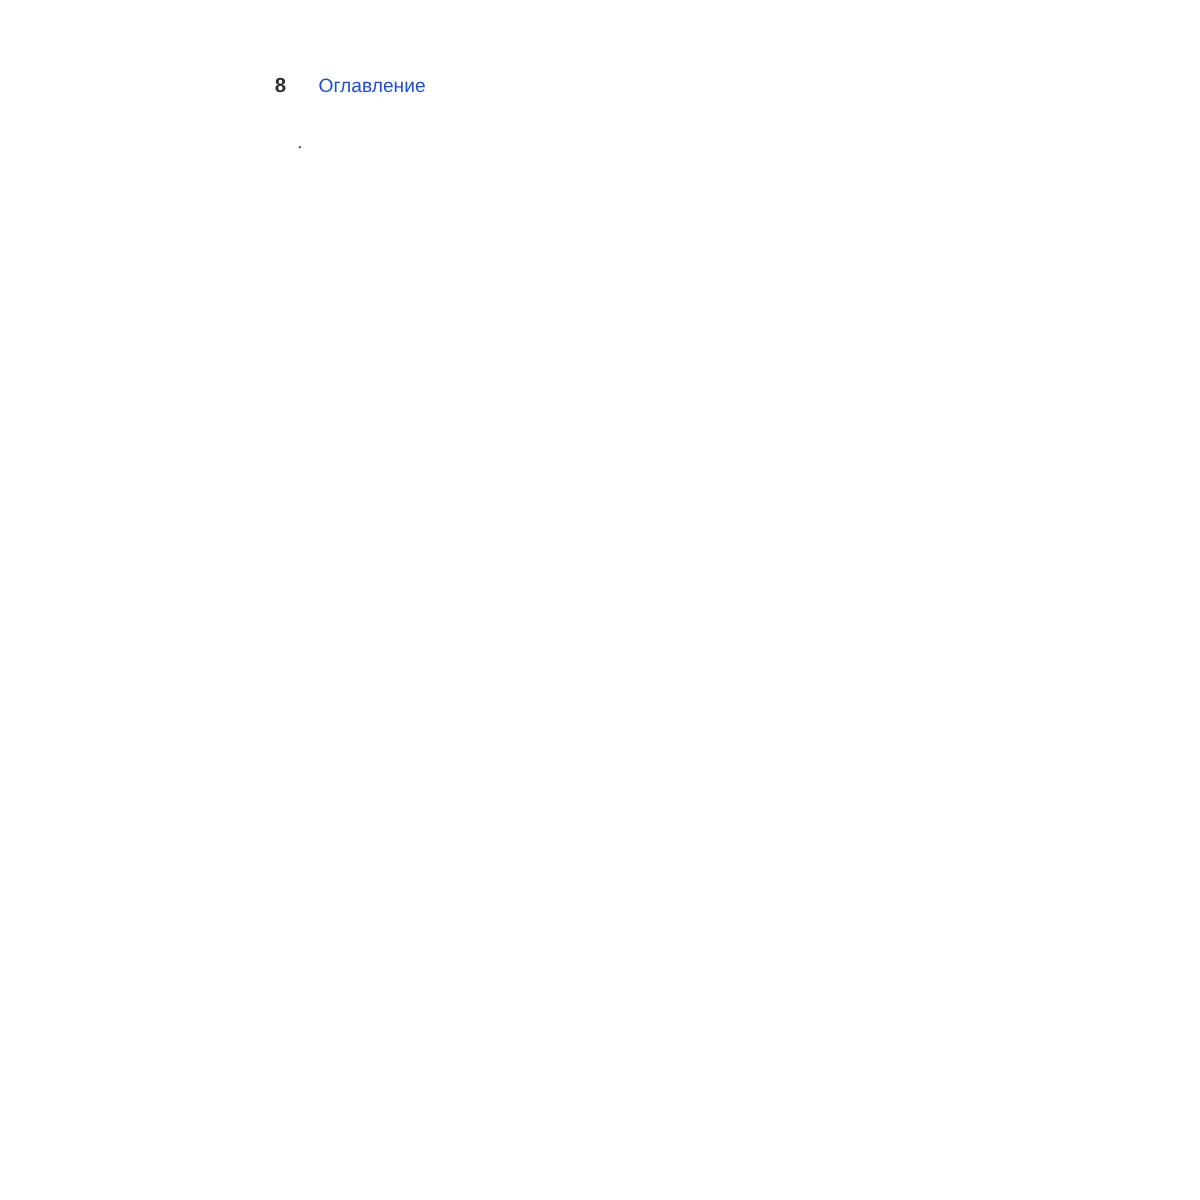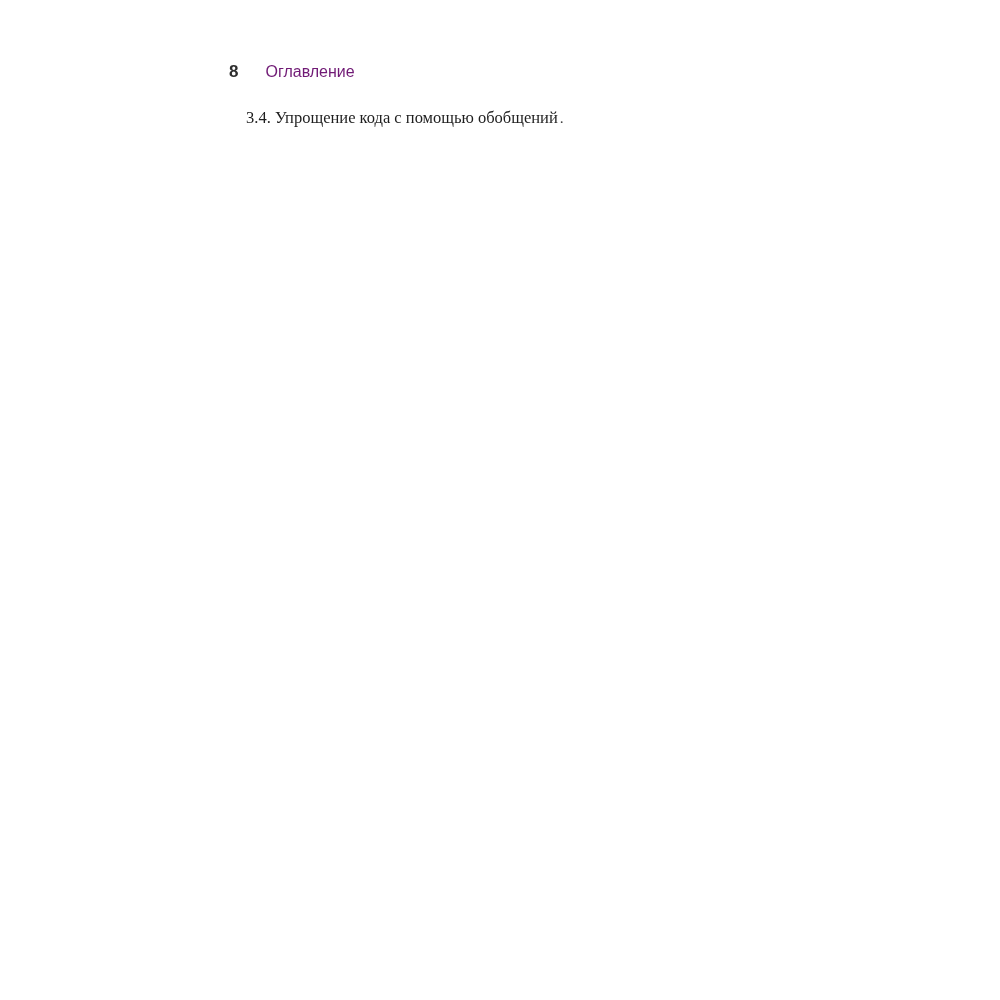--- a/index.html
+++ b/index.html
@@ -31,21 +31,21 @@
     margin-bottom: 23px;
     height: 22px;
   }
   .page-header .pagenum {
     font-weight: bold;
     font-size: 17px;
   }
   .page-header .htitle {
     font-size: 16px;
     margin-left: 27px;
-    color: #701a75;
+    color: #1d4ed8;
   }
   .toc-entry {
     display: flex;
     align-items: baseline;
     line-height: 21.7px;
     font-size: 16.5px;
     white-space: nowrap;
   }
   .toc-entry.lvl1 { padding-left: 17px; }
   .toc-entry .title { flex: 0 0 auto; }
@@ -72,20 +72,19 @@
 
 <div class="page">
   <div class="content">
     <div class="page-header">
       <span class="pagenum">8</span>
       <span class="htitle">Оглавление</span>
     </div>
     <main>
         <div class="entries-block">
           <div class="toc-entry lvl1">
-            <span class="title"><span class="ttext">3.4. Упрощение кода с помощью обобщений</span></span>
             <span class="dots"></span>
             <span class="page">109</span>
           </div>
         </div>
       </main>
   </div>
 </div>
 
 </body></html>

